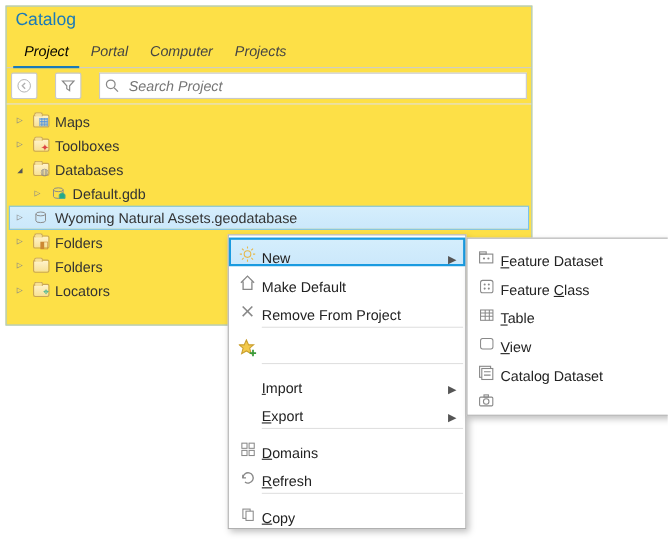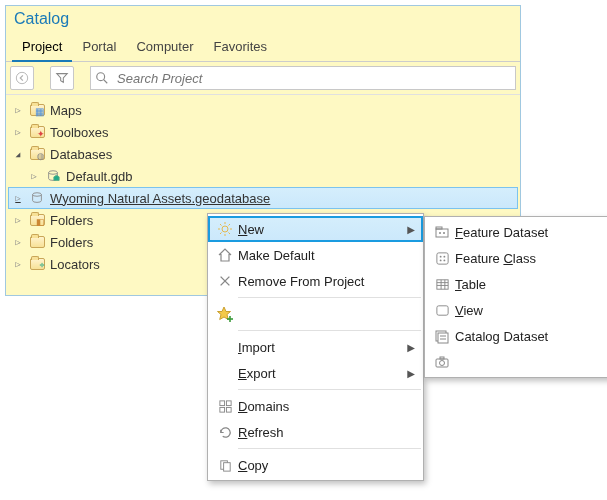--- a/index.html
+++ b/index.html
@@ -1,54 +1,54 @@
 <!DOCTYPE html>
 <html><head>
 <meta charset="utf-8">
 <style>
   * { box-sizing: border-box; font-family: "Segoe UI", Arial, sans-serif; }
   body { margin: 0; background: #fff; width: 607px; height: 500px; position: relative; overflow: hidden; }
 
-  .panel { position: absolute; left: 5px; top: 5px; width: 516px; height: 291px; border: 1px solid #a0c8e0; background: #fef9c3; }
+  .panel { position: absolute; left: 5px; top: 5px; width: 479px; height: 291px; border: 1px solid #a0c8e0; background: #fde047; }
   .titlebar { height: 28px; padding: 4px 8px 0 8px; }
   .title { color: #1a7ab8; font-size: 16px; }
 
   .tabs { display: flex; border-bottom: 1px solid #cccccc; padding: 0 6px; gap: 0; }
-  .tab { padding: 4px 10px 6px 10px; font-size: 13px; color: #444; cursor: pointer; position: relative; top: 1px; }
+  .tab { padding: 4px 10px 6px 10px; font-size: 13px; color: #444; cursor: pointer; position: relative; top: 1px; font-style: italic; }
   .tab.active { color: #000; border-bottom: 2px solid #1a7ab8; }
 
   .toolbar { display: flex; align-items: flex-end; gap: 16px; padding: 4px; border-bottom: 1px solid #e0e0e0; }
   .tbtn { width: 24px; height: 24px; border: 1px solid #c8c8c8; display: flex; align-items: center; justify-content: center; color: #888; border-radius: 2px; background: #fff; cursor: pointer; }
   .tbtn svg { width: 14px; height: 14px; }
   .search-wrap { flex: 1; display: flex; align-items: center; border: 1px solid #c8c8c8; height: 24px; background: #fff; }
   .search-icon { width: 22px; display: flex; align-items: center; justify-content: center; color: #888; }
   .search-input { flex: 1; border: none; outline: none; font-style: italic; color: #777; font-size: 13px; padding: 0 4px; background: transparent; }
 
   .tree { padding: 4px 2px; font-size: 13px; color: #333; }
   .tree-row { display: flex; align-items: center; height: 22px; padding-left: 4px; cursor: default; }
-  .tree-row.selected { background: linear-gradient(#d5eefc, #cbe8fb); border: 1px solid #7bc3ee; margin: 0; padding-left: 3px; text-decoration: underline; }
+  .tree-row.selected { background: linear-gradient(#d5eefc, #cbe8fb); border: 1px solid #7bc3ee; margin: 0; padding-left: 3px; }
   .exp { width: 12px; height: 12px; display: flex; align-items: center; justify-content: center; color: #666; font-family: monospace; font-size: 10px; margin-right: 2px; }
   .exp::before { content: "▷"; color: #888; font-size: 9px; }
   .exp.expanded::before { content: "◢"; color: #555; font-size: 8px; }
   .node-icon { width: 18px; height: 16px; margin: 0 4px 0 2px; display: flex; align-items: center; justify-content: center; }
   .indent-1 { margin-left: 16px; }
 
   .folder-box { width: 15px; height: 12px; background: linear-gradient(#fff3cc, #f7e197); border: 1px solid #c9a657; border-radius: 2px; position: relative; }
   .folder-box::before { content: ""; position: absolute; top: -3px; left: 0; width: 6px; height: 3px; background: #f7e197; border: 1px solid #c9a657; border-bottom: none; border-radius: 2px 2px 0 0; }
   .map-glyph { color: #4a90e2; font-size: 10px; position: absolute; right: -1px; bottom: -2px; }
   .tool-glyph { color: #d44; font-size: 9px; position: absolute; right: -1px; bottom: -2px; }
   .db-glyph { color: #888; font-size: 9px; position: absolute; right: -1px; bottom: -2px; }
   .style-glyph { color: #c83; font-size: 9px; position: absolute; right: -1px; bottom: -2px; }
   .loc-glyph { color: #2a8; font-size: 9px; position: absolute; right: -1px; bottom: -2px; }
   .cyl-icon svg { width: 14px; height: 14px; }
   .cyl-icon.home svg path.home-badge { fill: #2a8; }
 
   
   .cmenu { position: absolute; background: #fff; border: 1px solid #b0b0b0; box-shadow: 2px 3px 6px rgba(0,0,0,0.25); font-size: 13px; color: #222; padding: 2px 0; }
-  .cmenu .mi { display: flex; align-items: center; height: 26px; padding: 0 28px 0 4px; cursor: default; position: relative; }
+  .cmenu .mi { display: flex; align-items: flex-end; height: 26px; padding: 0 28px 0 4px; cursor: default; position: relative; }
   .cmenu .mi .micon { width: 26px; height: 22px; display: flex; align-items: center; justify-content: center; color: #666; }
   .cmenu .mi.highlight { background: linear-gradient(#d5eefc, #cbe8fb); outline: 2px solid #1a9be0; outline-offset: -2px; }
   .cmenu .mi .label u { text-decoration: underline; }
   .cmenu .sep { height: 1px; background: #e0e0e0; margin: 3px 2px 3px 30px; }
   .cmenu .submenu-arrow { position: absolute; right: 8px; color: #555; font-size: 10px; }
   .cmenu .shortcut { position: absolute; right: 10px; color: #666; font-size: 12px; }
 
   .cmenu.main { left: 207px; top: 213px; width: 217px; }
   .cmenu.sub  { left: 424px; top: 216px; width: 209px; }
 
@@ -60,21 +60,21 @@
 <div class="panel">
 
   <div class="titlebar">
     <span class="title">Catalog</span>
   </div>
 
   <div class="tabs">
     <div class="tab active">Project</div>
     <div class="tab">Portal</div>
     <div class="tab">Computer</div>
-    <div class="tab">Favorites</div>
+    <div class="tab">Projects</div>
   </div>
 
   <div class="toolbar">
     <div class="tbtn">
       <svg viewBox="0 0 16 16">
           <circle cx="8" cy="8" r="6.5" fill="none" stroke="#b0b0b0"></circle>
           <path d="M9 5 L6 8 L9 11" fill="none" stroke="#b0b0b0" stroke-width="1.4"></path>
         </svg>
     </div>
     <div class="tbtn">

